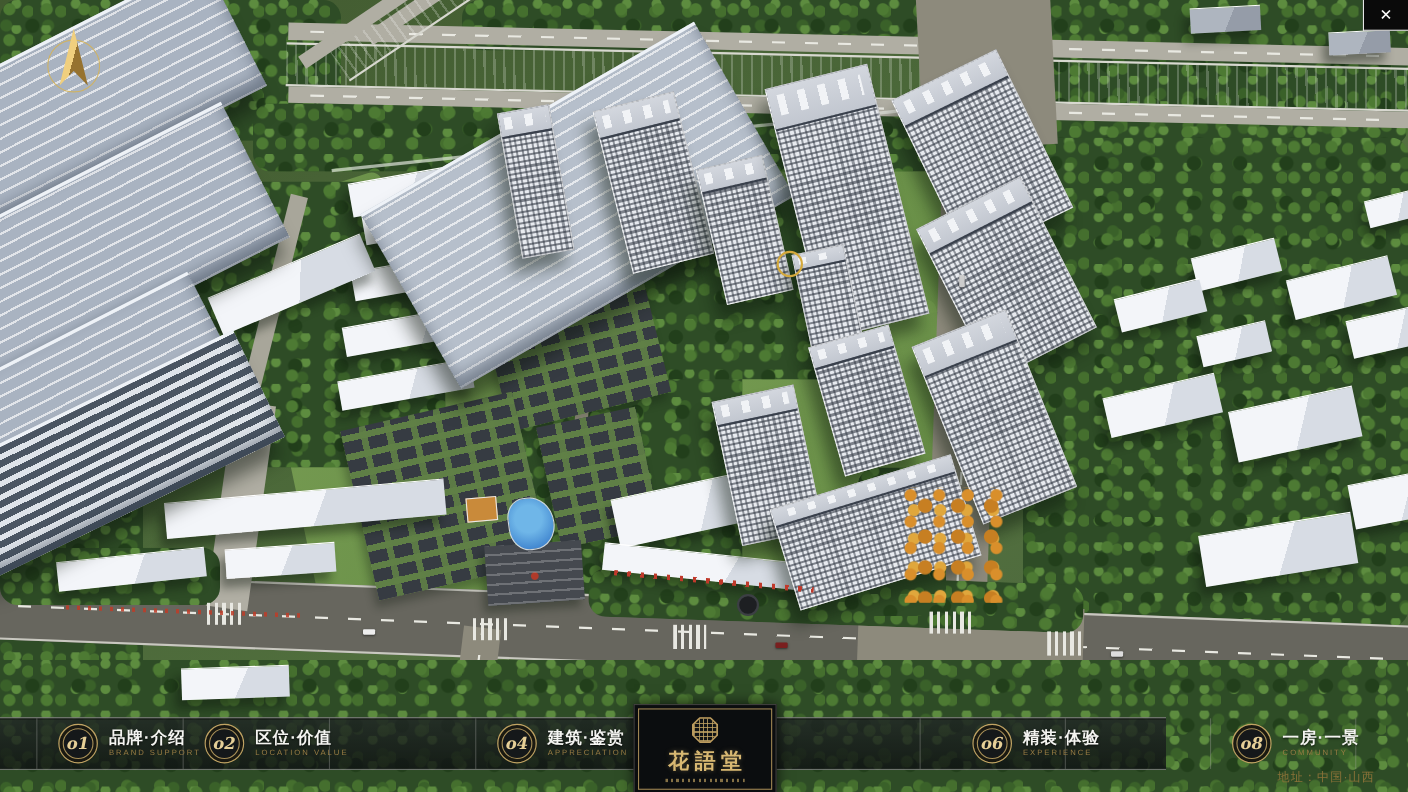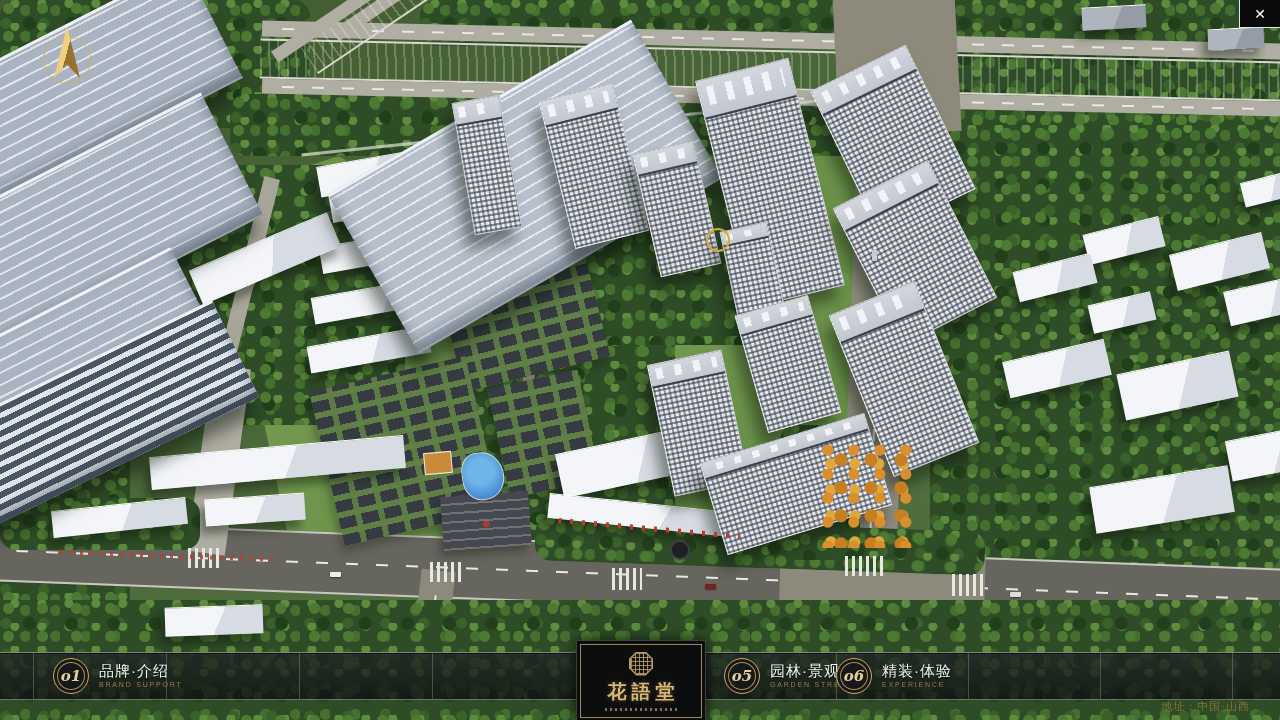--- a/index.html
+++ b/index.html
@@ -84,34 +84,34 @@
   .compass .ring{position:absolute;left:5px;top:10px;width:46px;height:46px;
     border:1.5px solid rgba(212,178,90,.9);border-radius:50%;}
   .compass .needle{position:absolute;left:16px;top:0;width:26px;height:52px;
     background:linear-gradient(105deg,#f0cf7e 50%,#96722f 50%);
     clip-path:polygon(50% 0,100% 100%,50% 74%,0 100%);
     filter:drop-shadow(0 2px 2px rgba(0,0,0,.4));}
   .close-btn{position:absolute;top:0;right:0;width:40px;height:27px;background:#0a0a0a;
     border-left:1px solid #e6e6e6;border-bottom:1px solid #e6e6e6;color:#fff;
     display:flex;align-items:center;justify-content:center;font-size:14px;cursor:pointer;}
 
-  .navbar{position:absolute;left:0;top:652px;width:1280px;height:46px;
+  .navbar{position:absolute;left:0;top:652px;width:1060px;height:46px;
     background:linear-gradient(rgba(32,35,38,.72), rgba(14,16,18,.8));
     border-top:1px solid rgba(215,215,210,.55);border-bottom:1px solid rgba(215,215,210,.4);
     box-shadow:inset 0 1px 0 rgba(0,0,0,.55);}
   .divider{position:absolute;top:0;bottom:0;width:1px;background:rgba(170,170,165,.35);}
   .nav-item{position:absolute;top:0;height:100%;width:133px;display:flex;align-items:center;
     padding-left:20px;box-sizing:border-box;cursor:pointer;}
   .badge{width:34px;height:34px;border-radius:50%;border:1px solid #c2a463;flex:0 0 34px;
     display:flex;align-items:center;justify-content:center;
     background:radial-gradient(circle,#15181a 58%,#2a2c22 100%);
     box-shadow:inset 0 0 0 3px rgba(10,12,10,.9), inset 0 0 0 4px rgba(194,164,99,.85);}
   .badge i{font:italic 700 15px "DejaVu Serif","Liberation Serif",serif;color:#e6cf97;}
   .labels{display:flex;flex-direction:column;margin-left:10px;line-height:1.1;}
-  .zh{font-size:15px;font-weight:400;color:#f4f4f1;letter-spacing:1px;white-space:nowrap;
+  .zh{font-size:15px;font-weight:700;color:#f4f4f1;letter-spacing:1px;white-space:nowrap;
       text-shadow:0 1px 2px rgba(0,0,0,.8);}
   .en{font-style:normal;font-size:7px;color:#9a7d44;letter-spacing:1.8px;margin-top:2px;white-space:nowrap;}
 
   .logo-panel{position:absolute;left:576px;top:640px;width:128px;height:80px;background:#0b0d0f;
     border:1px solid #3e3e3c;box-shadow:0 0 12px rgba(0,0,0,.7);
     display:flex;flex-direction:column;align-items:center;justify-content:center;gap:3px;cursor:pointer;}
   .logo-panel::before{content:"";position:absolute;inset:3px;border:1px solid rgba(186,155,94,.85);pointer-events:none;}
   .seal{width:24px;height:24px;background:#bb9b5e;
     clip-path:polygon(30% 0,70% 0,100% 30%,100% 70%,70% 100%,30% 100%,0 70%,0 30%);
     display:flex;align-items:center;justify-content:center;}
@@ -269,36 +269,54 @@
 
     <div class="nav-item" style="left:33px">
       <span class="badge">
           <i>o1</i>
         </span>
       <span class="labels">
           <b class="zh">品牌·介绍</b>
           <em class="en">BRAND SUPPORT</em>
         </span>
     </div>
-    <div class="nav-item" style="left:704px">
-      <span class="badge">
-          <i>o5</i>
-        </span>
-      <span class="labels">
-          <b class="zh">园林·景观</b>
-          <em class="en">GARDEN STREET</em>
-        </span>
-    </div>
-    <div class="nav-item" style="left:816px">
+    <div class="nav-item" style="left:166px">
+      <span class="badge">
+          <i>o2</i>
+        </span>
+      <span class="labels">
+          <b class="zh">区位·价值</b>
+          <em class="en">LOCATION VALUE</em>
+        </span>
+    </div>
+    <div class="nav-item" style="left:432px">
+      <span class="badge">
+          <i>o4</i>
+        </span>
+      <span class="labels">
+          <b class="zh">建筑·鉴赏</b>
+          <em class="en">APPRECIATION</em>
+        </span>
+    </div>
+    <div class="nav-item" style="left:864px">
       <span class="badge">
           <i>o6</i>
         </span>
       <span class="labels">
           <b class="zh">精装·体验</b>
           <em class="en">EXPERIENCE</em>
+        </span>
+    </div>
+    <div class="nav-item" style="left:1100px">
+      <span class="badge">
+          <i>o8</i>
+        </span>
+      <span class="labels">
+          <b class="zh">一房·一景</b>
+          <em class="en">COMMUNITY</em>
         </span>
     </div>
   </div>
 
   <div class="logo-panel">
     <span class="seal">
         <span class="inner"></span>
       </span>
     <span class="logo-title">花語堂</span>
     <span class="logo-sub"></span>

